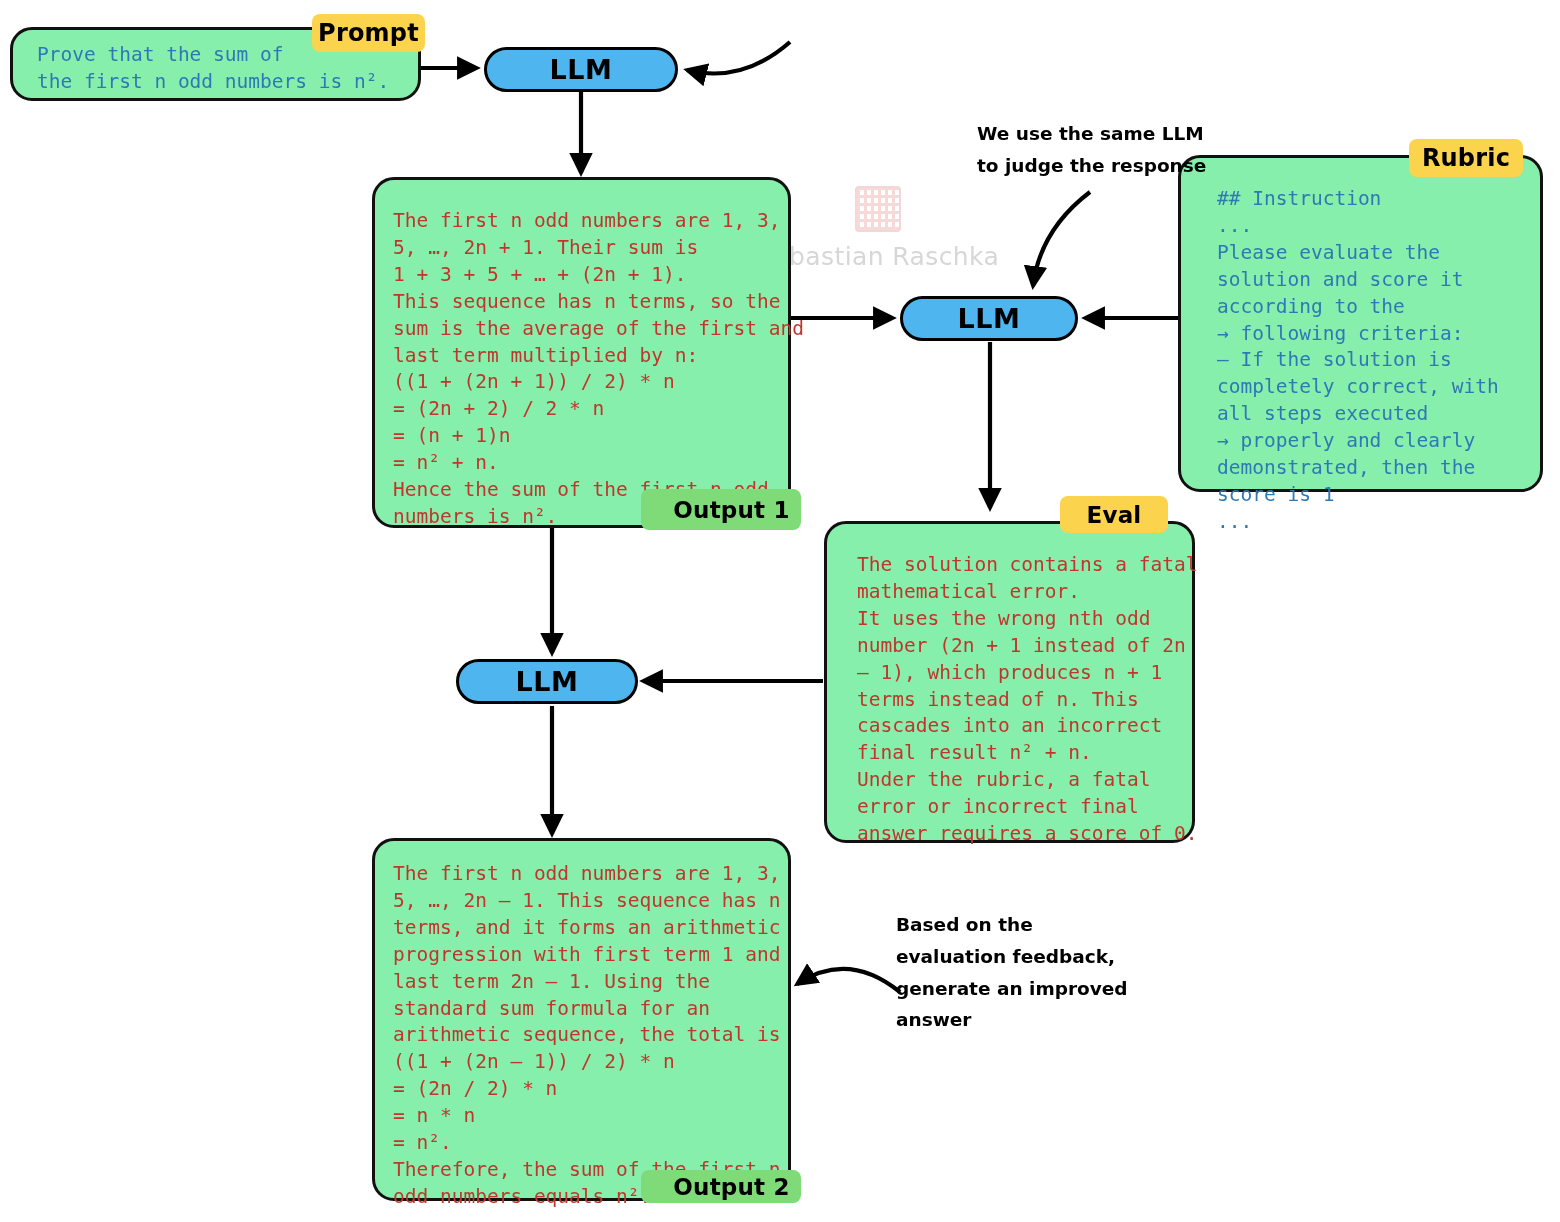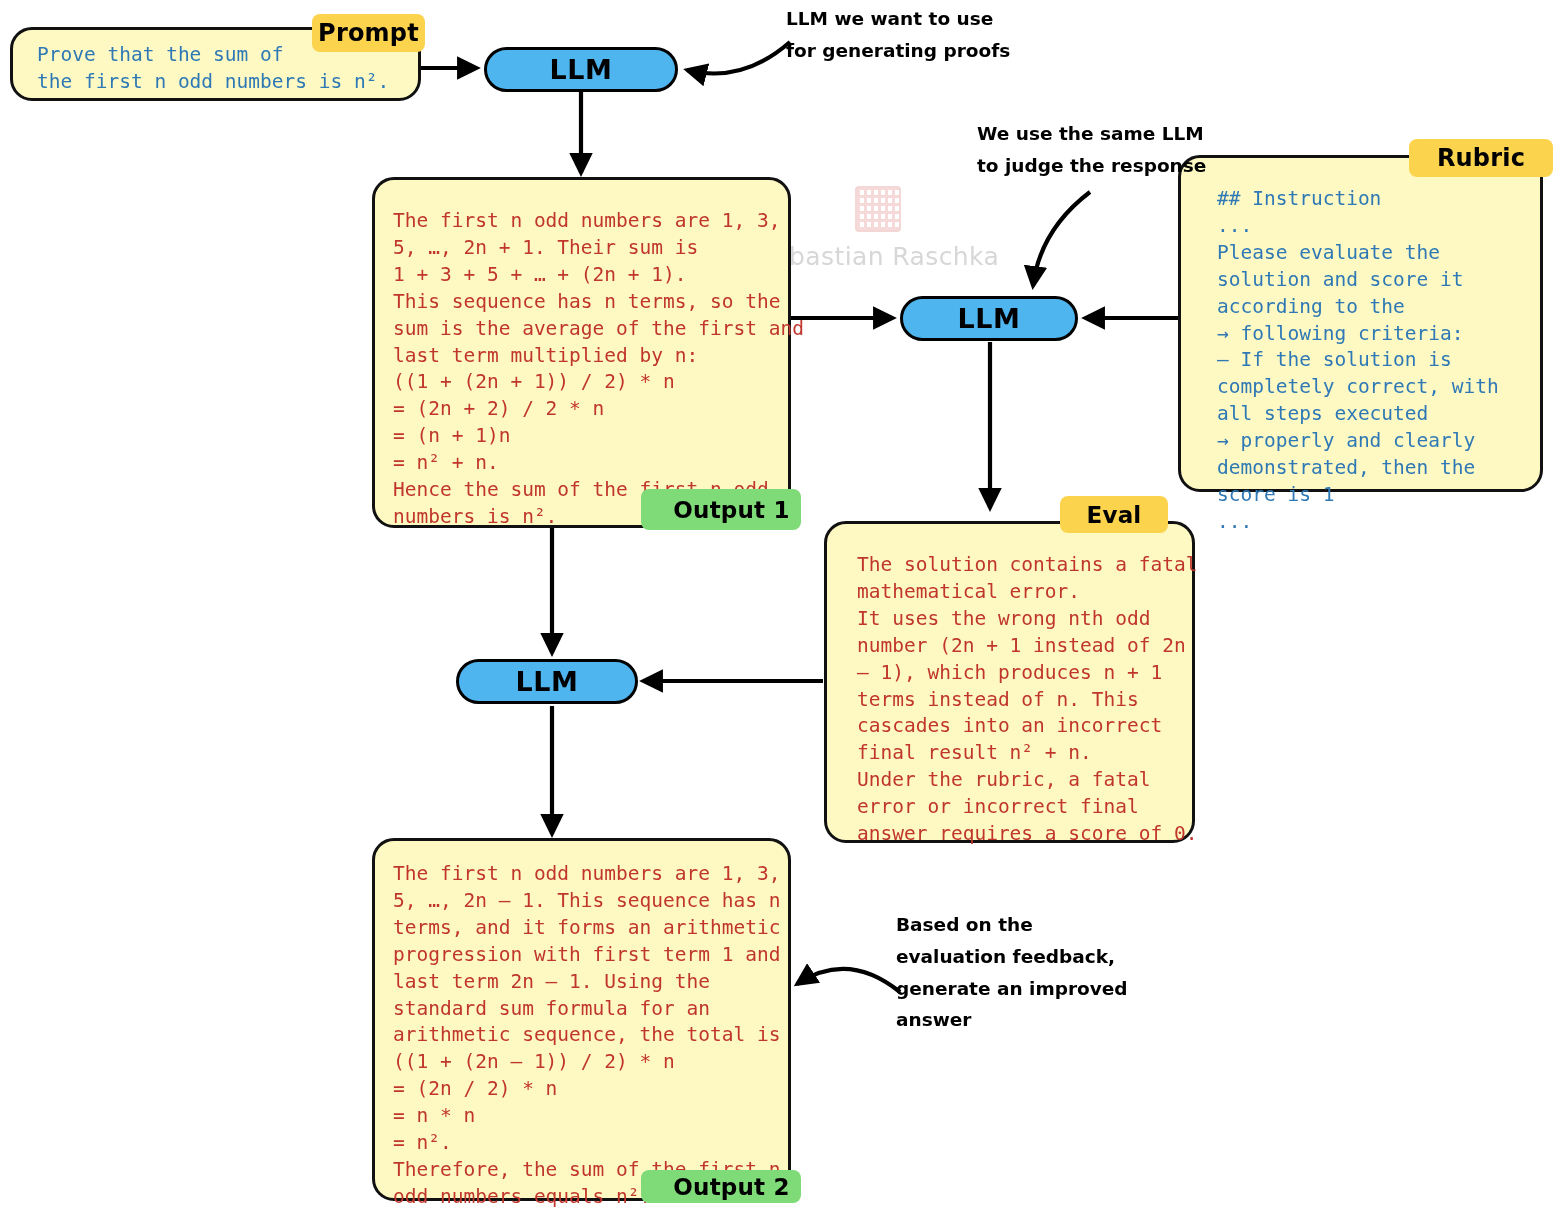--- a/index.html
+++ b/index.html
@@ -20,21 +20,21 @@
     left: 0; top: 0;
     width: 1560px;
     height: 1222px;
     pointer-events: none;
   }
 
   
   .tbox {
     position: absolute;
     box-sizing: border-box;
-    background: #fef9c3;
+    background: #86efac;
     border: 3.2px solid #111111;
     border-radius: 22px;
     z-index: 3;
   }
   .tbox .body {
     font-family: "DejaVu Sans Mono", monospace;
     white-space: pre;
     line-height: 1.38;
   }
   .prompt-text { color: #2E79B5; font-size: 19.5px; }
@@ -154,22 +154,20 @@
   </div>
 
   <div class="tbox" style="left:10px; top:27px; width:411px; height:74px;">
     <div class="body prompt-text" style="position:absolute; left:24px; top:12px;">Prove that the sum of
 the first n odd numbers is n².</div>
   </div>
   <div class="badge badge-yellow" style="left:312px; top:14px; width:113px; height:38px; font-size:24px;">Prompt</div>
 
   <div class="llm" style="left:484px; top:47px; width:194px; height:45px;">LLM</div>
 
-  <div class="note" style="left:786px; top:3px;">LLM we want to use
-for generating proofs</div>
 
   <div class="tbox" style="left:372px; top:177px; width:419px; height:351px;">
     <div class="body red-text" style="position:absolute; left:18px; top:28px;">The first n odd numbers are 1, 3,
 5, …, 2n + 1. Their sum is
 1 + 3 + 5 + … + (2n + 1).
 This sequence has n terms, so the
 sum is the average of the first and
 last term multiplied by n:
 ((1 + (2n + 1)) / 2) * n
 = (2n + 2) / 2 * n
@@ -193,21 +191,21 @@
 according to the
 → following criteria:
 — If the solution is
 completely correct, with
 all steps executed
 → properly and clearly
 demonstrated, then the
 score is 1
 ...</div>
   </div>
-  <div class="badge badge-yellow" style="left:1409px; top:139px; width:144px; height:38px; font-size:24px;">Rubric</div>
+  <div class="badge badge-yellow" style="left:1409px; top:139px; width:114px; height:38px; font-size:24px;">Rubric</div>
 
   <div class="tbox" style="left:824px; top:521px; width:371px; height:322px;padding-left:48px;">
     <div class="body red-text" style="position:absolute; left:30px; top:28px;">The solution contains a fatal
 mathematical error.
 It uses the wrong nth odd
 number (2n + 1 instead of 2n
 — 1), which produces n + 1
 terms instead of n. This
 cascades into an incorrect
 final result n² + n.

